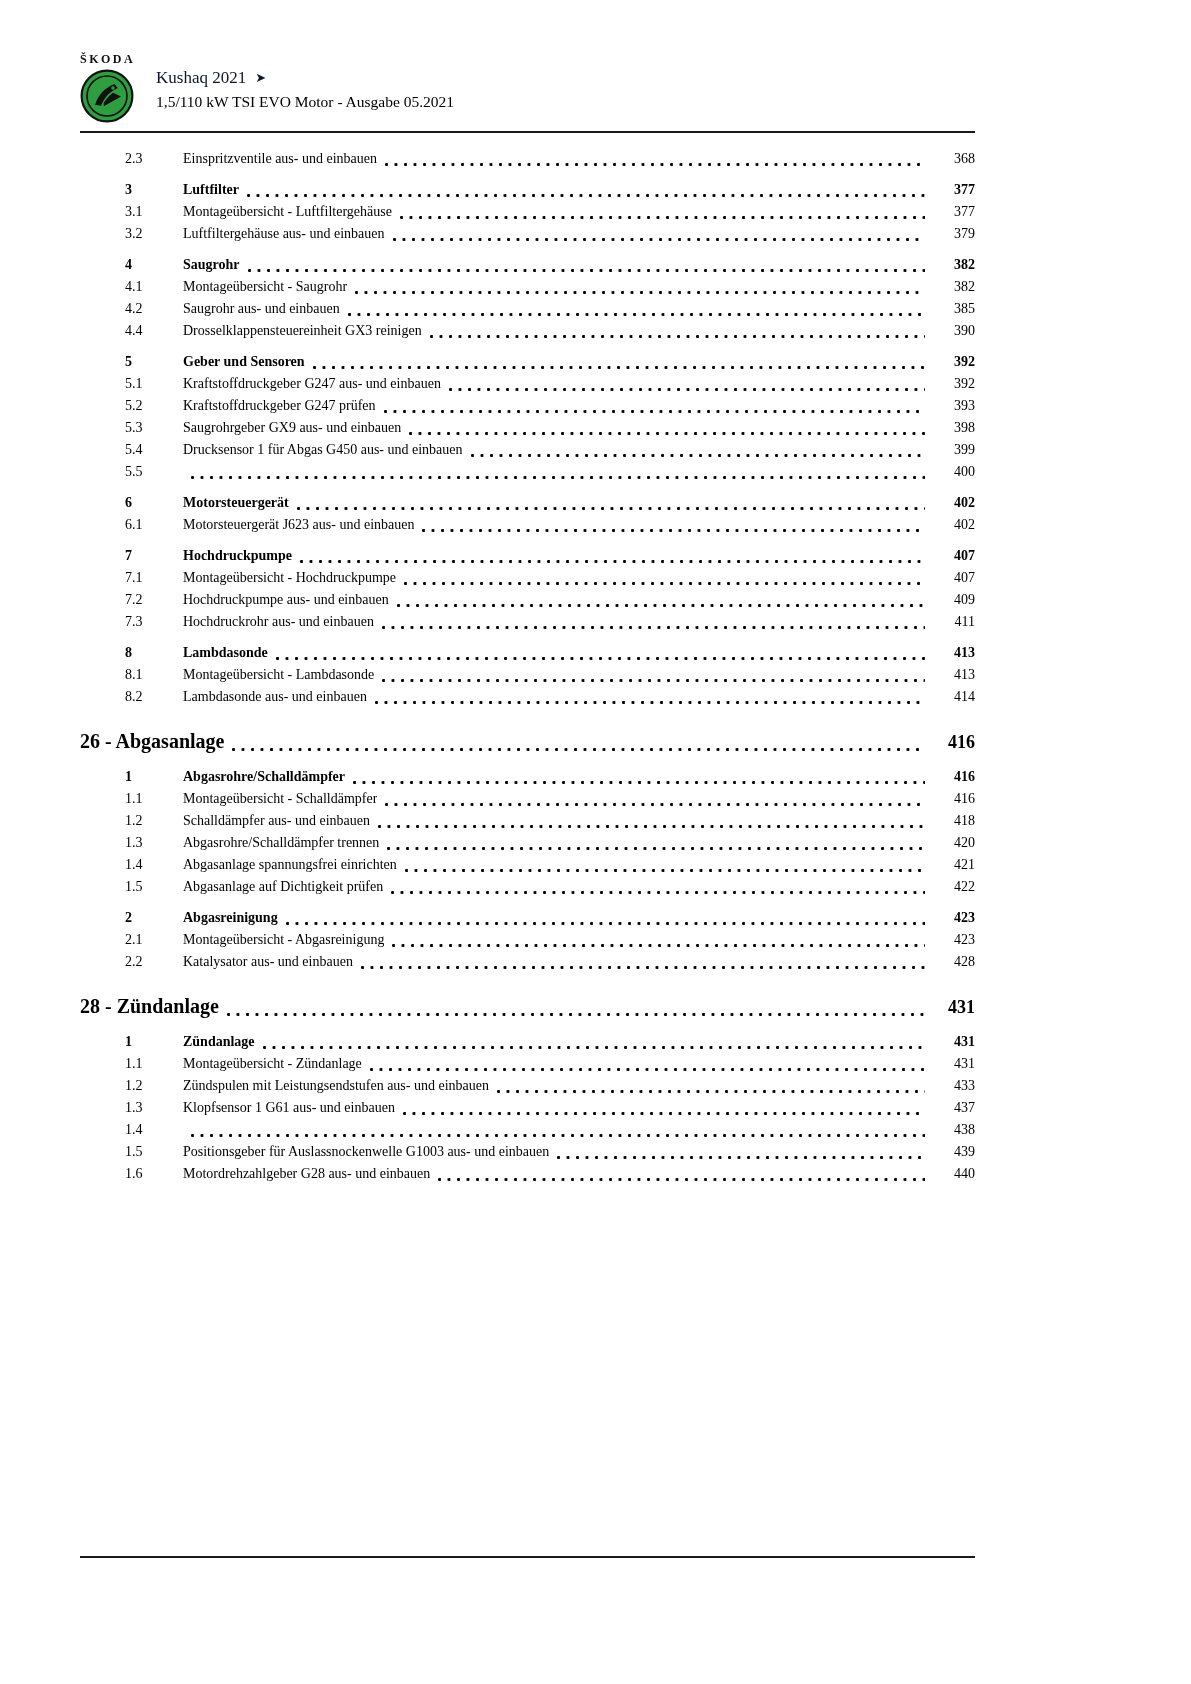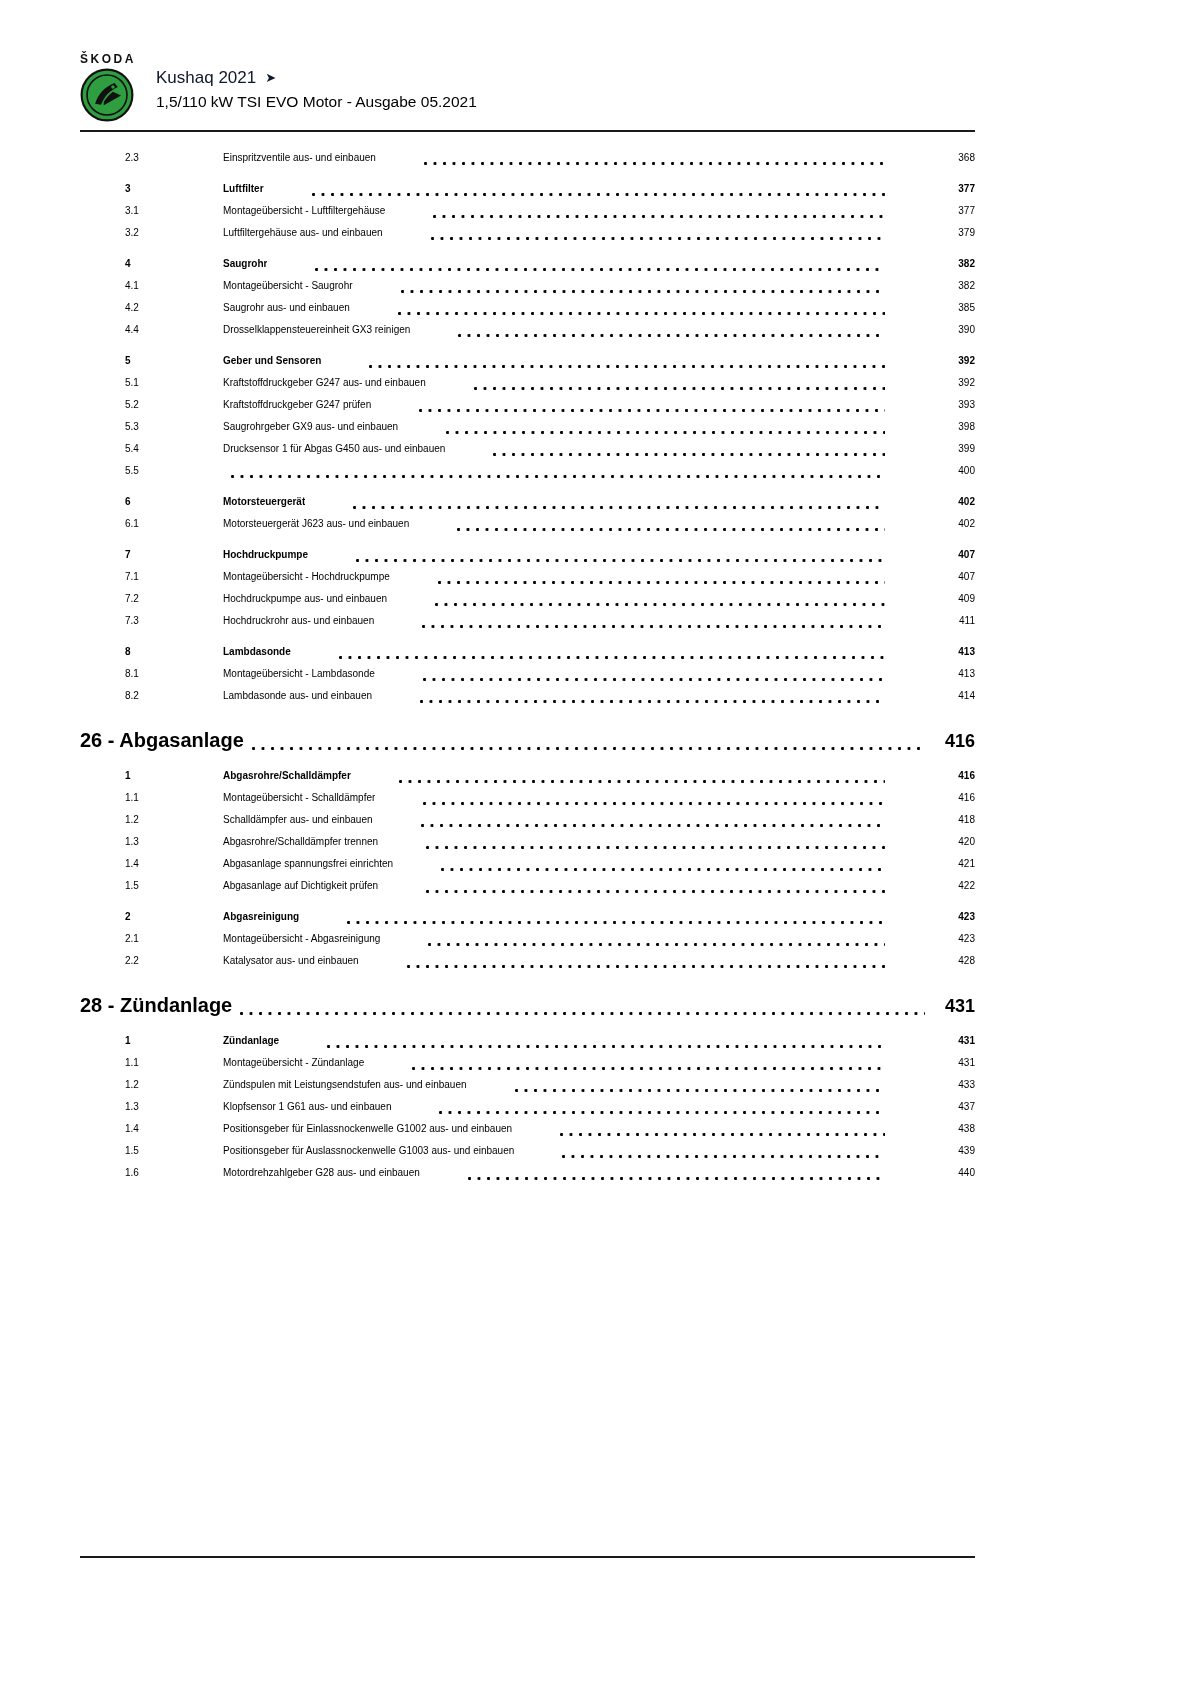--- a/index.html
+++ b/index.html
@@ -1,21 +1,21 @@
 <!DOCTYPE html>
 <html><head>
 <meta charset="utf-8">
 <style>
   html,body { margin:0; padding:0; background:#ffffff; }
   .page {
     position:relative;
     width:1191px; height:1560px;
     background:#ffffff;
     color:#000;
-    font-family:Liberation Sans, sans-serif;
+    font-family:Liberation Serif, serif;
     overflow:hidden;
   }
   .content { position:absolute; left:80px; top:52px; width:895px; }
 
   
   .hdr { display:flex; align-items:flex-start; }
   .logo-wrap { width:64px; }
   .brand {
     font-size:12px; font-weight:bold; letter-spacing:2.5px;
     margin-bottom:2px; color:#111;
@@ -25,23 +25,22 @@
   .hdr-line1 { font-size:17px; color:#0f172a; }
   .hdr-arrow { font-size:13px; margin-left:9px; vertical-align:1px; }
   .hdr-line2 { font-size:15.5px; margin-top:5px; color:#000; }
   .rule { height:2px; background:#1a1a1a; margin-top:8px; }
 
   
   #toc { margin-top:15px; }
   .row {
     display:flex; align-items:center;
     padding-left:45px;
-    font-size:10px; line-height:22px;
+    font-size:14px; line-height:22px;
     white-space:nowrap;
-    gap:40px;
   }
   .row.bold { font-weight:bold; margin-top:9px; }
   .num { flex:0 0 58px; }
   .title { flex:0 1 auto; overflow:hidden; }
   .dots {
     flex:1 1 auto; min-width:16px;
     align-self:flex-end;
     height:3px; margin:0 8px 4px 8px;
     background-image: radial-gradient(circle at 1.5px 1.5px, #000 1.3px, transparent 1.7px);
     background-size:9.5px 3px;
@@ -316,21 +315,20 @@
             <span class="pg">433</span>
           </div>
           <div class="row">
             <span class="num">1.3</span>
             <span class="title">Klopfsensor 1 G61 aus- und einbauen</span>
             <span class="dots"></span>
             <span class="pg">437</span>
           </div>
           <div class="row">
             <span class="num">1.4</span>
-            <span class="title">Positionsgeber für Einlassnockenwelle G1002 aus- und einbauen</span>
             <span class="dots"></span>
             <span class="pg">438</span>
           </div>
           <div class="row">
             <span class="num">1.5</span>
             <span class="title">Positionsgeber für Auslassnockenwelle G1003 aus- und einbauen</span>
             <span class="dots"></span>
             <span class="pg">439</span>
           </div>
           <div class="row">

